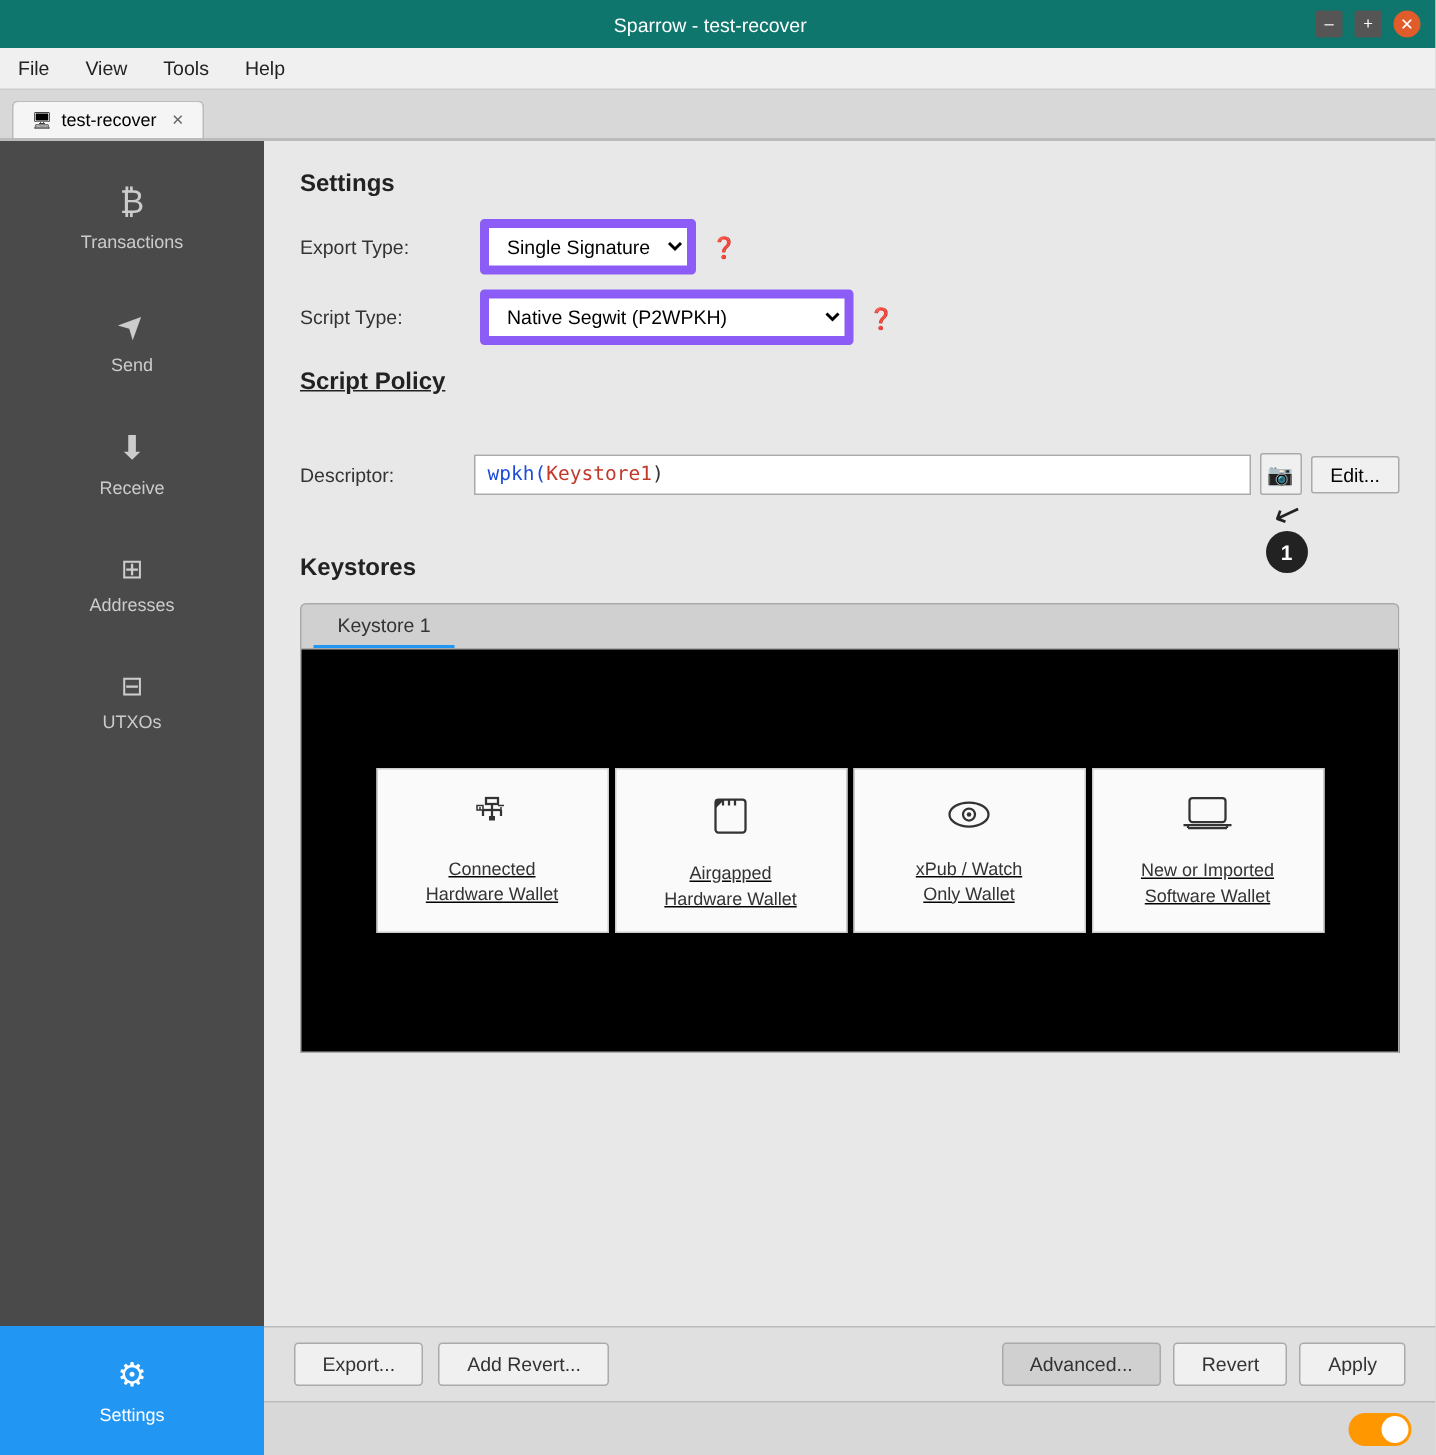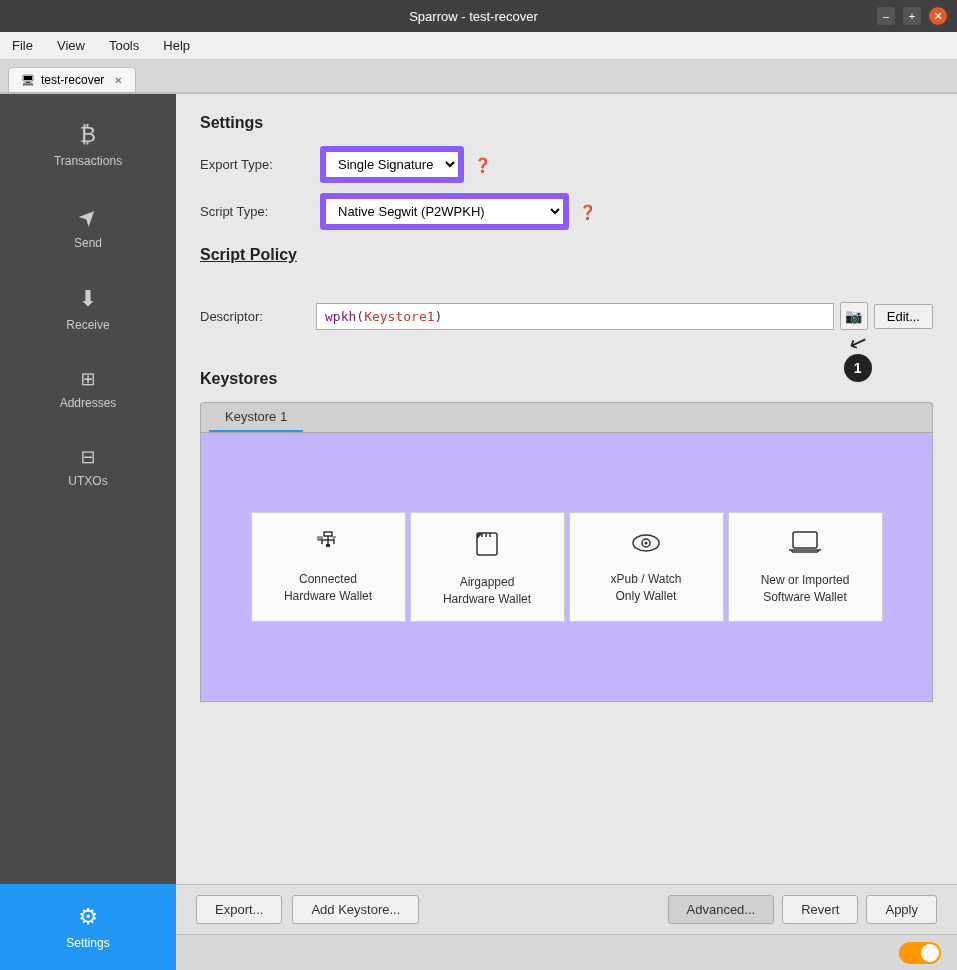--- a/index.html
+++ b/index.html
@@ -7,21 +7,21 @@
       font-family: 'Segoe UI', Arial, sans-serif;
       font-size: 13px;
       background: #c8c8c8;
       width: 957px;
       height: 970px;
       overflow: hidden;
     }
 
     
     .title-bar {
-      background: #404040;
+      background: #0f766e;
       height: 32px;
       display: flex;
       align-items: center;
       justify-content: flex-end;
       padding: 0 10px;
       color: #fff;
     }
     .title-bar-title {
       flex: 1;
       text-align: center;
@@ -219,27 +219,28 @@
       display: flex;
     }
     .keystore-tab {
       padding: 6px 16px;
       font-size: 13px;
       cursor: pointer;
       border-bottom: 2px solid #2196f3;
       color: #333;
     }
     .keystore-panel {
-      background: #c4b5fd;
+      background: #000000;
       border: 1px solid #aaa;
       min-height: 270px;
       display: flex;
       align-items: center;
       justify-content: center;
       padding: 30px;
+      text-decoration: underline;
     }
     .wallet-options {
       display: flex;
       gap: 4px;
     }
     .wallet-option {
       width: 155px;
       height: 110px;
       border: 1px solid #ccc;
       background: #fafafa;
@@ -434,21 +435,21 @@
         </select>
         <span class="help-icon">❓</span>
       </div>
 
       <div class="section-title" style="margin-top: 16px; text-decoration: underline;">Script Policy</div>
 
       <div class="descriptor-area">
         <div class="form-row descriptor-row">
           <div class="form-label">Descriptor:</div>
           <div class="descriptor-display">
-            <span style="color:#701a75;">wpkh(</span>
+            <span style="color:#1d4ed8;">wpkh(</span>
               <span class="kw-red">Keystore1</span>
               <span style="color:#333;">)</span>
           </div>
           <div style="position:relative;">
             <button class="descriptor-camera-btn">
               <span>📷</span>
             </button>
 
             <div style="position:absolute; bottom:-52px; right:-4px; display:flex; flex-direction:column; align-items:center;">
               <div style="font-size:22px; color:#222; transform: rotate(200deg); line-height:1;">↗</div>
@@ -526,21 +527,21 @@
             </div>
 
           </div>
         </div>
       </div>
 
     </div>
 
     <div class="bottom-bar">
       <button class="bottom-btn">Export...</button>
-      <button class="bottom-btn">Add Keystore...</button>
+      <button class="bottom-btn">Add Revert...</button>
       <div class="spacer"></div>
       <div class="bottom-right">
         <button class="bottom-btn primary">Advanced...</button>
         <button class="bottom-btn">Revert</button>
         <button class="bottom-btn">Apply</button>
       </div>
     </div>
 
     <div class="toggle-area">
       <div class="toggle">

